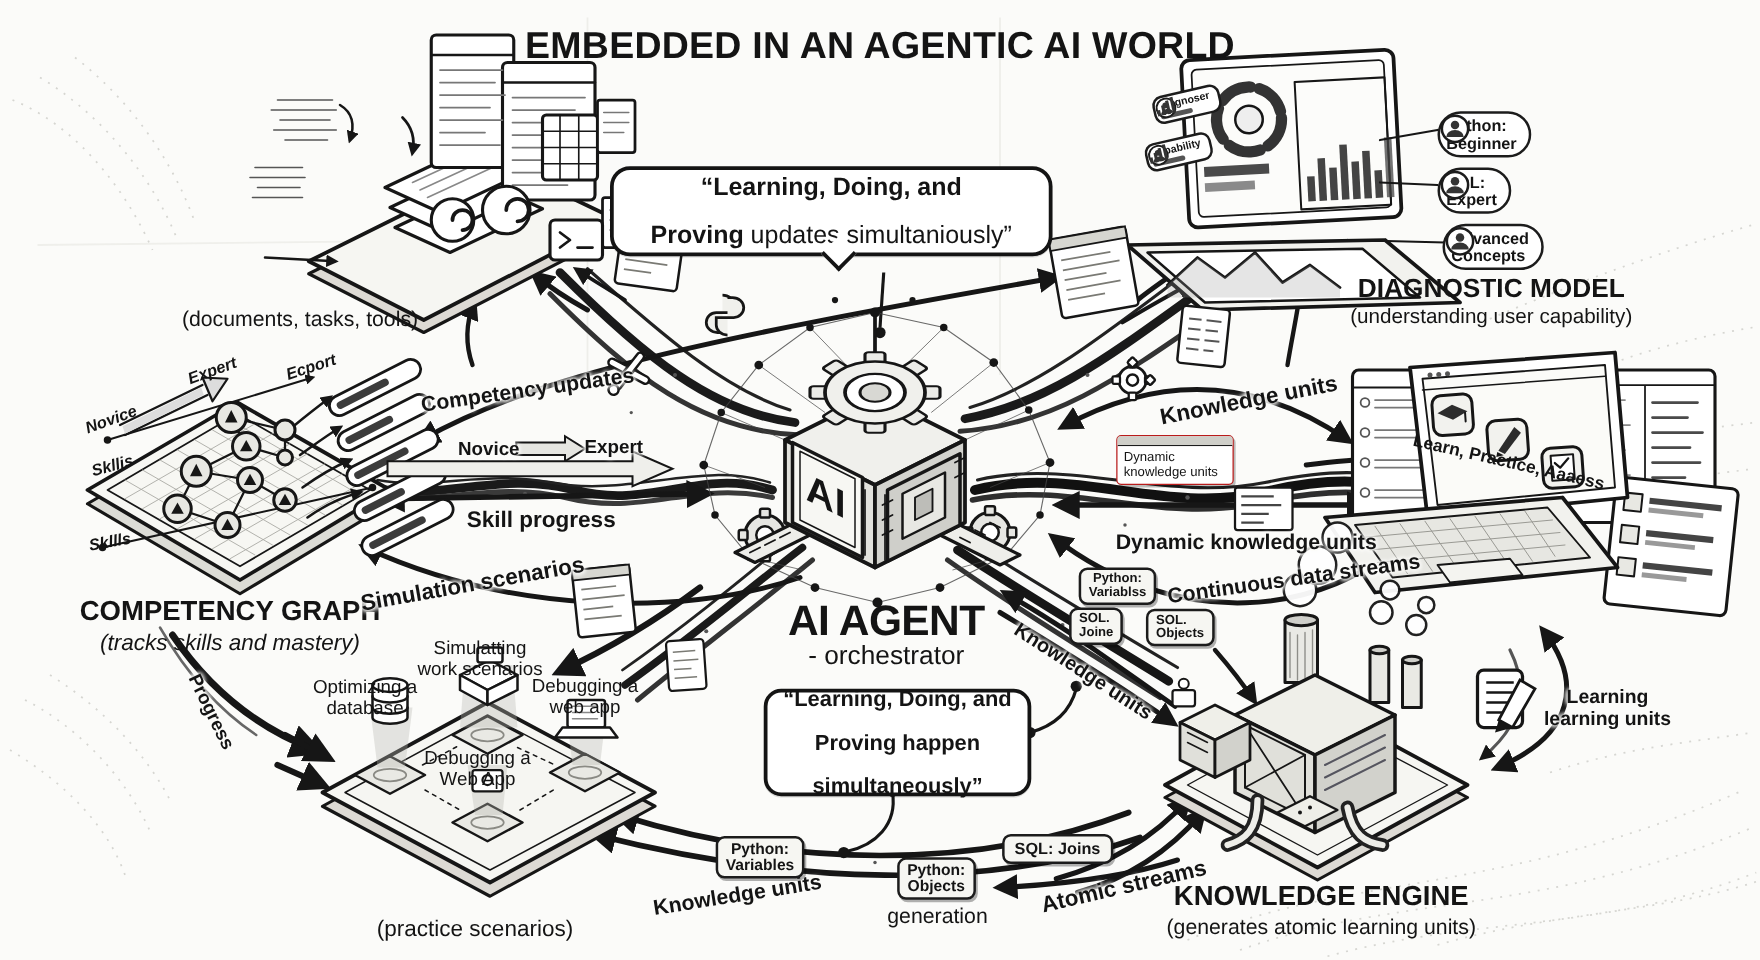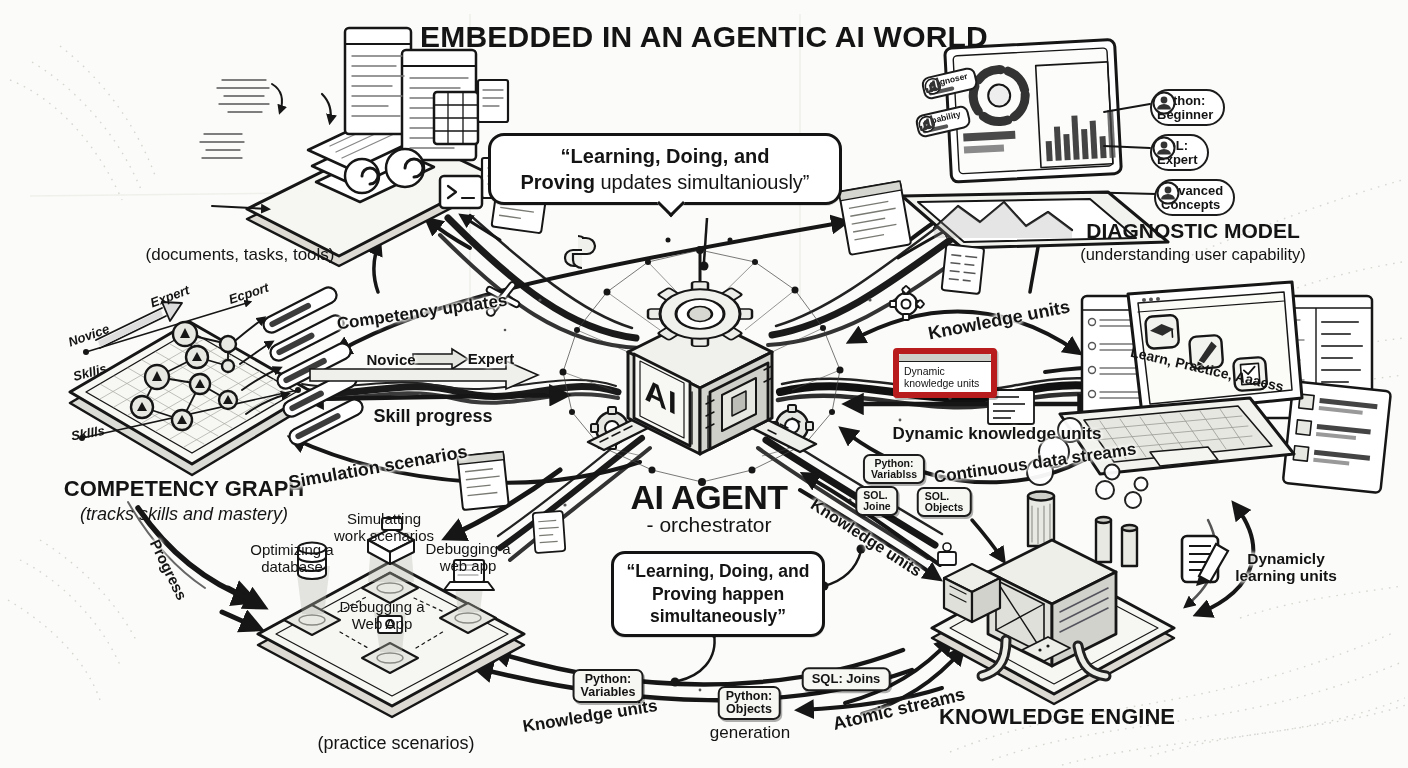--- a/index.html
+++ b/index.html
@@ -4,34 +4,34 @@
 <style>
   html,body{margin:0;padding:0;background:#e9e9e6;}
   .stage{position:relative;width:1408px;height:768px;background:#fbfbf9;overflow:hidden;
          font-family:"Liberation Sans",sans-serif;color:#141414;}
   .stage svg{position:absolute;left:0;top:0;}
   .lbl{position:absolute;transform:translate(-50%,-50%);white-space:nowrap;text-align:center;line-height:1.12;z-index:3;}
   .halo{text-shadow:0 0 3px #fbfbf9,0 0 4px #fbfbf9,0 0 5px #fbfbf9,0 1px 4px #fbfbf9;}
   .b{font-weight:700;}
   .bubble{position:absolute;background:#fff;border:3px solid #141414;border-radius:16px;
           display:flex;flex-direction:column;justify-content:center;align-items:center;
-          z-index:4;box-shadow:0 1px 0 #0002;}
+          z-index:4;box-shadow:0 1px 0 #0002;gap:12px;}
   .bubble.tail::after{content:"";position:absolute;left:calc(50% - 4px);bottom:-11px;width:17px;height:17px;
           background:#fff;border-right:3px solid #141414;border-bottom:3px solid #141414;transform:rotate(45deg);}
   .chip{position:absolute;transform:translate(-50%,-50%);background:#f6f6f2;border:2px solid #1c1c1c;
         border-radius:7px;padding:2px 6px;font-weight:700;text-align:center;line-height:1.05;z-index:5;
         box-shadow:1.5px 2px 0 rgba(0,0,0,.3);}
   .badge{position:absolute;background:#fff;border:2.5px solid #1c1c1c;border-radius:999px;
          display:flex;align-items:center;gap:6px;padding:3px 10px 3px 5px;z-index:5;}
   .badge .btxt{font-weight:700;font-size:13px;line-height:1.05;text-align:left;}
   .minibadge{position:absolute;background:#fff;border:2px solid #1c1c1c;border-radius:8px;
          display:flex;align-items:center;gap:5px;padding:2px 6px 2px 3px;z-index:2;}
   .minibadge .btxt{font-weight:700;font-size:8.5px;line-height:1;}
   .minibadge .bar{width:26px;height:4px;background:#555;border-radius:2px;margin-top:2px;}
-  .wincard{position:absolute;background:#fff;border:6px solid #b91c1c;border-radius:4px;z-index:5;
+  .wincard{position:absolute;background:#fff;border:1px solid #b91c1c;border-radius:4px;z-index:5;
            box-shadow:1.5px 2px 0 rgba(0,0,0,.25);}
   .wincard .tb{height:7px;background:#cfcfc9;border-bottom:1.5px solid #1c1c1c;border-radius:2px 2px 0 0;}
   .wincard .wtxt{padding:3px 5px;font-size:10.5px;line-height:1.15;font-weight:400;text-align:left;}
 </style>
 </head>
 <body>
 
 <div class="stage">
 
 <svg width="1408" height="768" viewBox="0 0 1408 768">
@@ -671,39 +671,40 @@
 
   <div class="lbl" style="left:240px;top:255px;font-size:17px;">(documents, tasks, tools)</div>
 
   <div class="lbl" style="left:1193px;top:231px;font-size:21px;font-weight:800;">DIAGNOSTIC MODEL</div>
   <div class="lbl" style="left:1193px;top:254px;font-size:16.5px;">(understanding user capability)</div>
 
   <div class="lbl" style="left:184px;top:489px;font-size:22px;font-weight:800;">COMPETENCY GRAPH</div>
   <div class="lbl" style="left:184px;top:514px;font-size:18px;font-style:italic;">(tracks skills and mastery)</div>
 
 
-  <div class="lbl" style="left:396px;top:743px;font-size:18px;">(practice scenarios)</div>
+  <div class="lbl" style="left:380px;top:743px;font-size:18px;">(practice scenarios)</div>
 
   <div class="lbl" style="left:1057px;top:717px;font-size:22px;font-weight:800;">KNOWLEDGE ENGINE</div>
+  <div class="lbl" style="left:1057px;top:742px;font-size:17px;">(generates atomic learning units)</div>
 
   <div class="lbl halo" style="left:422px;top:312px;font-size:17px;font-weight:600;transform:translate(-50%,-50%) rotate(-8deg);">Competency updates</div>
   <div class="lbl halo" style="left:391px;top:360px;font-size:15px;font-weight:600;">Novice</div>
   <div class="lbl halo" style="left:491px;top:359px;font-size:15px;font-weight:600;">Expert</div>
   <div class="lbl halo" style="left:433px;top:416px;font-size:18px;font-weight:600;">Skill progress</div>
   <div class="lbl halo" style="left:378px;top:467px;font-size:18px;font-weight:600;transform:translate(-50%,-50%) rotate(-10deg);">Simulation scenarios</div>
   <div class="lbl halo" style="left:999px;top:320px;font-size:18px;font-weight:600;transform:translate(-50%,-50%) rotate(-11deg);">Knowledge units</div>
   <div class="lbl halo" style="left:997px;top:434px;font-size:17px;font-weight:600;">Dynamic knowledge units</div>
   <div class="lbl halo" style="left:1035px;top:463px;font-size:17px;font-weight:600;transform:translate(-50%,-50%) rotate(-8deg);">Continuous data streams</div>
   <div class="lbl halo" style="left:866px;top:538px;font-size:16px;font-weight:600;transform:translate(-50%,-50%) rotate(33deg);">Knowledge units</div>
   <div class="lbl halo" style="left:590px;top:716px;font-size:17px;font-weight:600;transform:translate(-50%,-50%) rotate(-9deg);">Knowledge units</div>
   <div class="lbl halo" style="left:750px;top:733px;font-size:17px;">generation</div>
   <div class="lbl halo" style="left:899px;top:709px;font-size:18px;font-weight:600;transform:translate(-50%,-50%) rotate(-13deg);">Atomic streams</div>
   <div class="lbl halo" style="left:168px;top:570px;font-size:15px;font-weight:600;transform:translate(-50%,-50%) rotate(64deg);">Progress</div>
   <div class="lbl halo" style="left:1286px;top:567px;font-size:15.5px;font-weight:600;">
-    <div>Dynamicly</div>
+    <div>Learning</div>
     <div>learning units</div>
   </div>
 
   <div class="lbl" style="left:170px;top:297px;font-size:13px;font-weight:700;font-style:italic;transform:translate(-50%,-50%) rotate(-20deg);">Expert</div>
   <div class="lbl" style="left:249px;top:294px;font-size:13px;font-weight:700;font-style:italic;transform:translate(-50%,-50%) rotate(-18deg);">Ecport</div>
   <div class="lbl" style="left:89px;top:336px;font-size:13px;font-weight:700;font-style:italic;transform:translate(-50%,-50%) rotate(-20deg);">Novice</div>
   <div class="lbl" style="left:90px;top:373px;font-size:13px;font-weight:700;font-style:italic;transform:translate(-50%,-50%) rotate(-15deg);">Skllis</div>
   <div class="lbl" style="left:88px;top:434px;font-size:13px;font-weight:700;font-style:italic;transform:translate(-50%,-50%) rotate(-10deg);">Skllls</div>
 
   <div class="lbl" style="left:384px;top:528px;font-size:15px;">

